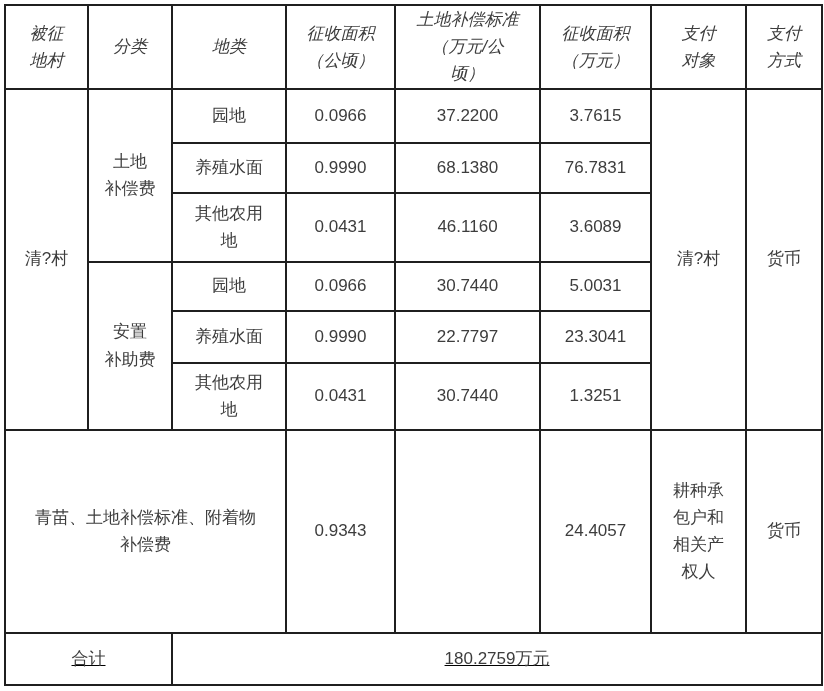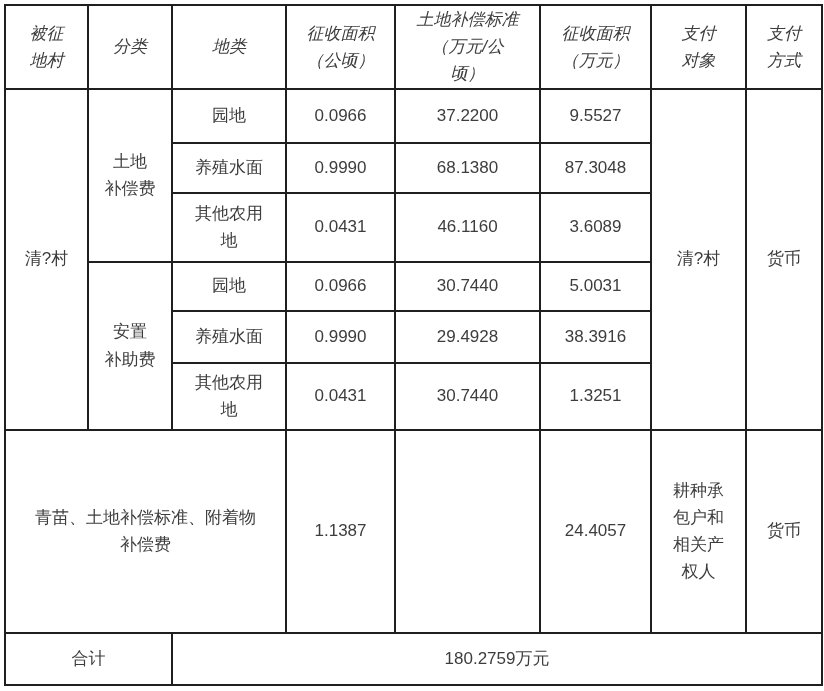--- a/index.html
+++ b/index.html
@@ -43,21 +43,21 @@
   col.c7 { width: 95px; }
   col.c8 { width: 76px; }
   tr.r-head  { height: 64px; font-style: italic; }
   tr.r1 { height: 54px; }
   tr.r2 { height: 50px; }
   tr.r3 { height: 69px; }
   tr.r4 { height: 49px; }
   tr.r5 { height: 52px; }
   tr.r6 { height: 67px; }
   tr.r-green { height: 203px; }
-  tr.r-foot  { height: 52px; }
+  tr.r-foot  { height: 52px; text-decoration: underline; }
 </style>
 </head>
 <body>
 
 <table class="comp-table">
   <colgroup>
     <col class="c1">
       <col class="c2">
       <col class="c3">
       <col class="c4">
@@ -86,64 +86,64 @@
 方式</th>
   </tr>
 
   <tr class="r1">
     <td rowspan="6">清?村</td>
     <td rowspan="3">土地
 补偿费</td>
     <td>园地</td>
     <td>0.0966</td>
     <td>37.2200</td>
-    <td>9.5527</td>
+    <td>3.7615</td>
     <td rowspan="6">清?村</td>
     <td rowspan="6">货币</td>
   </tr>
   <tr class="r2">
     <td>养殖水面</td>
     <td>0.9990</td>
     <td>68.1380</td>
-    <td>87.3048</td>
+    <td>76.7831</td>
   </tr>
   <tr class="r3">
     <td>其他农用
 地</td>
     <td>0.0431</td>
     <td>46.1160</td>
     <td>3.6089</td>
   </tr>
 
   <tr class="r4">
     <td rowspan="3">安置
 补助费</td>
     <td>园地</td>
     <td>0.0966</td>
     <td>30.7440</td>
     <td>5.0031</td>
   </tr>
   <tr class="r5">
     <td>养殖水面</td>
     <td>0.9990</td>
-    <td>29.4928</td>
-    <td>38.3916</td>
+    <td>22.7797</td>
+    <td>23.3041</td>
   </tr>
   <tr class="r6">
     <td>其他农用
 地</td>
     <td>0.0431</td>
     <td>30.7440</td>
     <td>1.3251</td>
   </tr>
 
   <tr class="r-green">
     <td colspan="3">青苗、土地补偿标准、附着物
 补偿费</td>
-    <td>1.1387</td>
+    <td>0.9343</td>
     <td></td>
     <td>24.4057</td>
     <td>耕种承
 包户和
 相关产
 权人</td>
     <td>货币</td>
   </tr>
 
   <tr class="r-foot">

